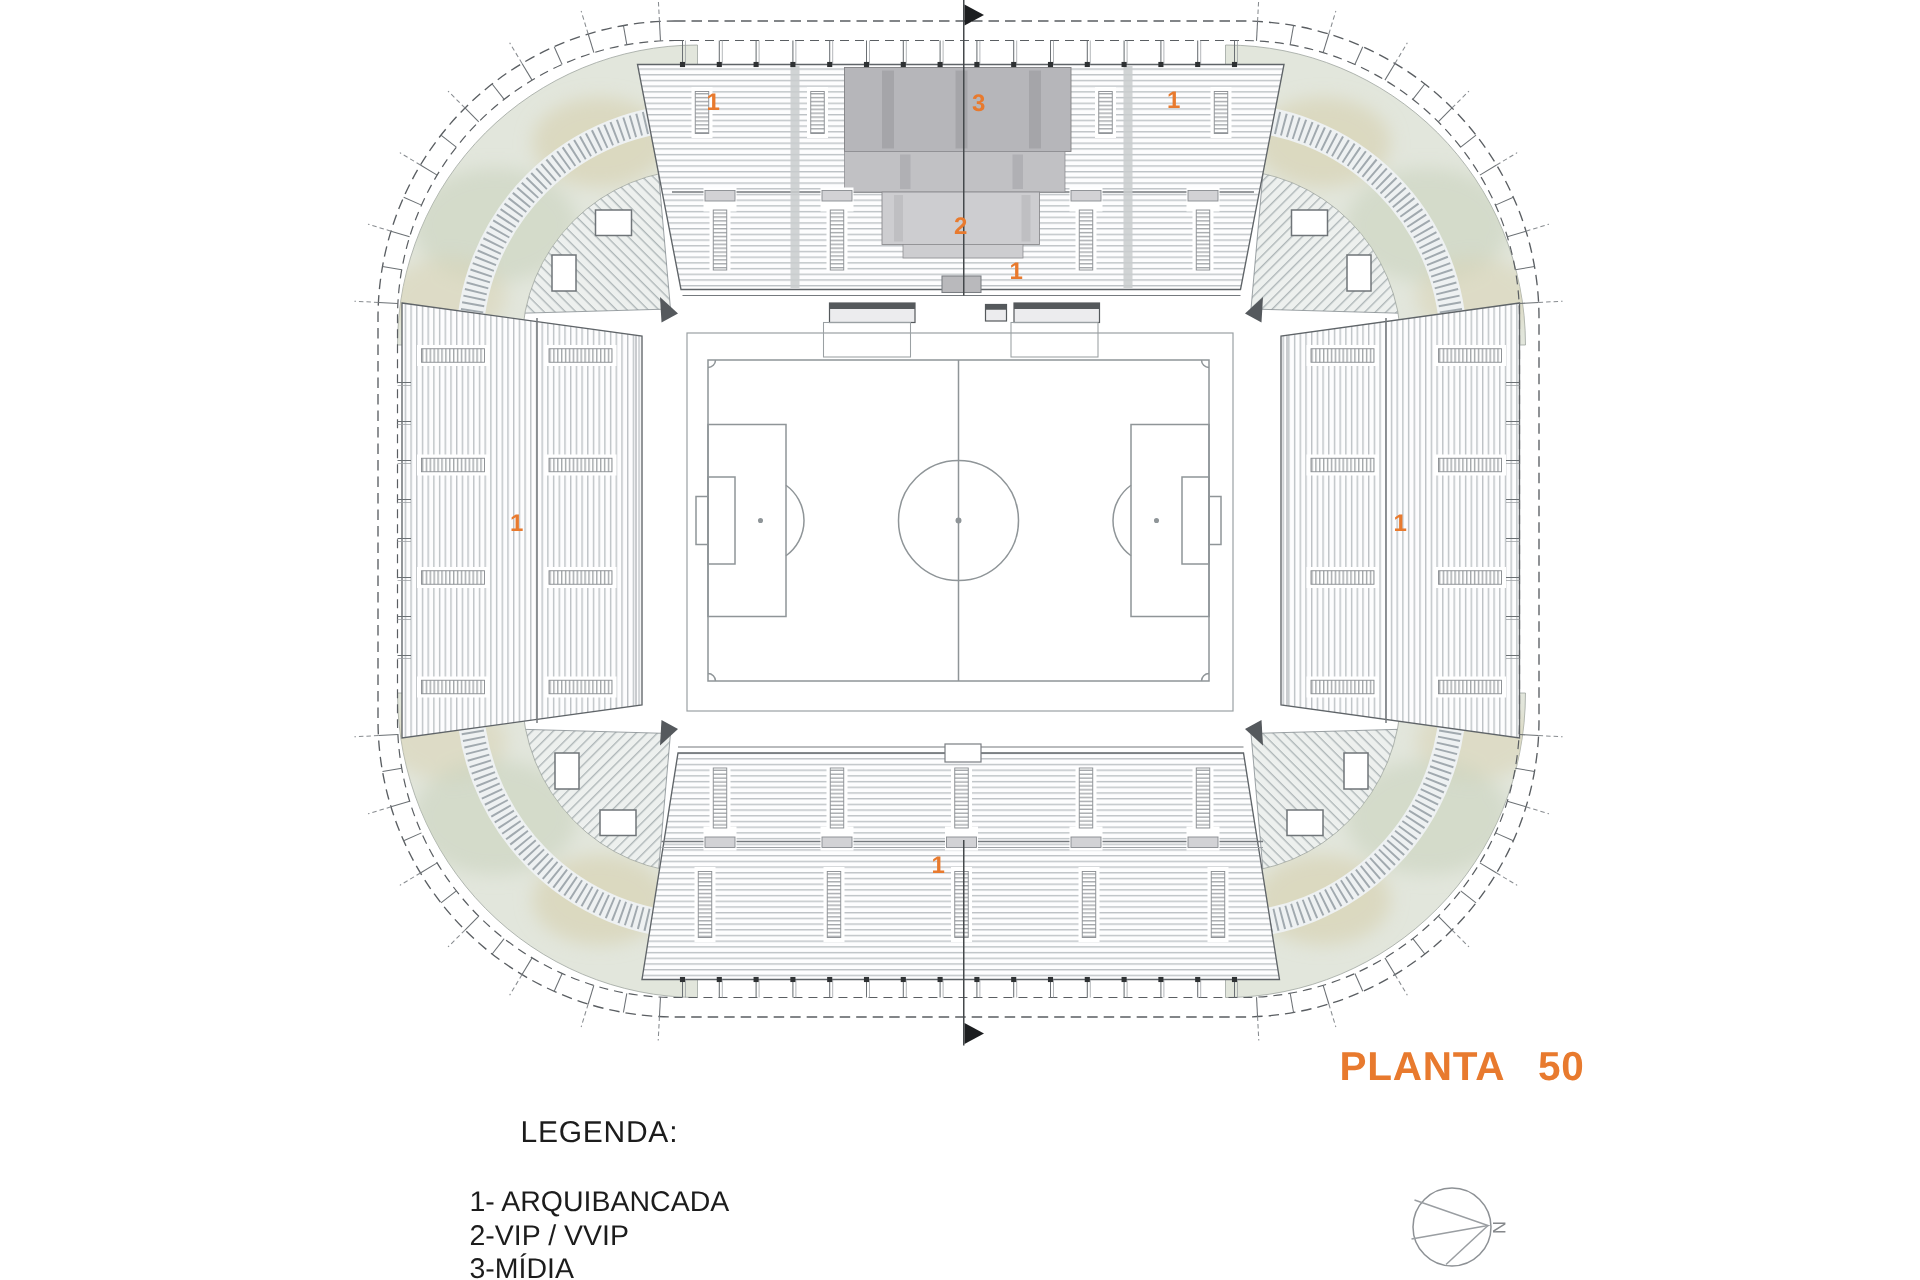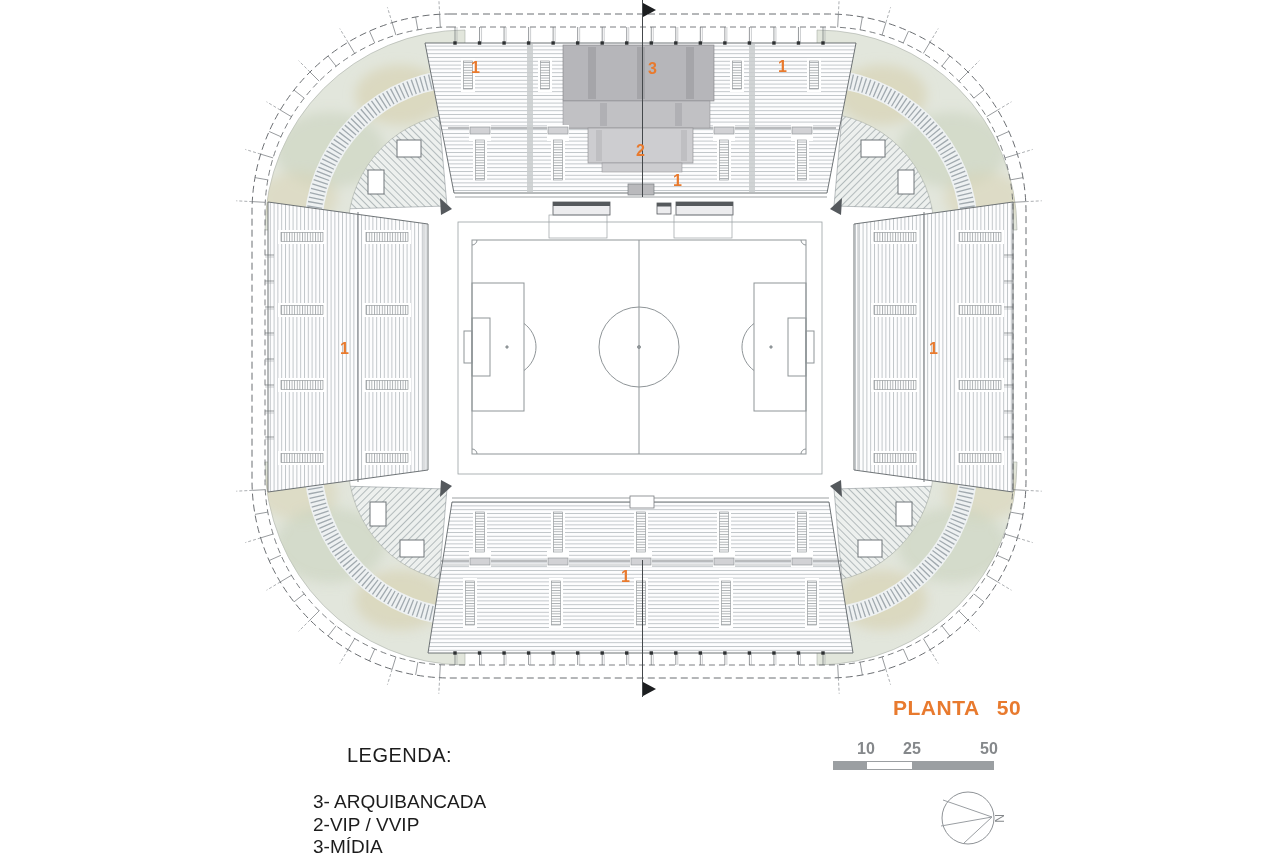--- a/index.html
+++ b/index.html
@@ -2,21 +2,21 @@
 <html><head>
 <meta charset="utf-8">
 <style>
   html,body{margin:0;padding:0;background:#ffffff;}
   .page{position:relative;width:1280px;height:853px;background:#ffffff;overflow:hidden;
         font-family:"Liberation Sans",sans-serif;}
   svg{position:absolute;left:0;top:0;}
   .legend{position:absolute;left:313px;top:744px;color:#1c1c1c;}
   .legend-heading{font-size:20px;letter-spacing:0.5px;text-align:center;}
   .legend-items{margin-top:24px;font-size:19px;line-height:22.5px;}
-  .plan-title{position:absolute;left:893px;top:696px;font-size:21px;font-weight:bold;
+  .plan-title{position:absolute;left:893px;top:696px;font-size:27px;font-weight:bold;
               color:#E87A2E;word-spacing:0.55em;letter-spacing:0.5px;}
   .scalebar{position:absolute;left:833px;top:740px;width:162px;height:34px;}
   .scalebar .num{position:absolute;top:0;transform:translateX(-50%);
                  font-size:16px;font-weight:bold;color:#85888B;}
   .scalebar .bar{position:absolute;top:21px;left:0;width:161px;height:9px;}
   .scalebar .seg{position:absolute;top:0;height:9px;box-sizing:border-box;}
   .seg-dark{background:#9B9FA2;}
   .seg-light{background:#ffffff;border:1px solid #9B9FA2;}
   .sector-num{font:bold 16px "Liberation Sans",sans-serif;fill:#E87A2E;}
 </style>
@@ -509,32 +509,22 @@
     <circle cx="968" cy="818" r="26"></circle>
     <polyline points="943,800 992,817 941,826" stroke="#9a9ea2"></polyline>
     <line x1="992" y1="817" x2="964" y2="843" stroke="#9a9ea2"></line>
     <text x="996" y="821" transform="rotate(90 999 817)" font-size="12" fill="#85888B" stroke="none" font-family="Liberation Sans, sans-serif">N</text>
   </g>
 </svg>
 
 <div class="legend">
   <div class="legend-heading">LEGENDA:</div>
   <div class="legend-items">
-    <div>3- ARQUIBANCADA</div>
+    <div>1- ARQUIBANCADA</div>
     <div>2-VIP / VVIP</div>
     <div>3-MÍDIA</div>
   </div>
 </div>
 
 <div class="plan-title">PLANTA 50</div>
 
-<div class="scalebar">
-  <span class="num" style="left:33px">10</span>
-  <span class="num" style="left:79px">25</span>
-  <span class="num" style="left:156px">50</span>
-  <div class="bar">
-    <div class="seg seg-dark" style="left:0;width:33px"></div>
-    <div class="seg seg-light" style="left:33px;width:47px"></div>
-    <div class="seg seg-dark" style="left:80px;width:81px"></div>
-  </div>
+
 </div>
 
-</div>
-
 </body></html>

